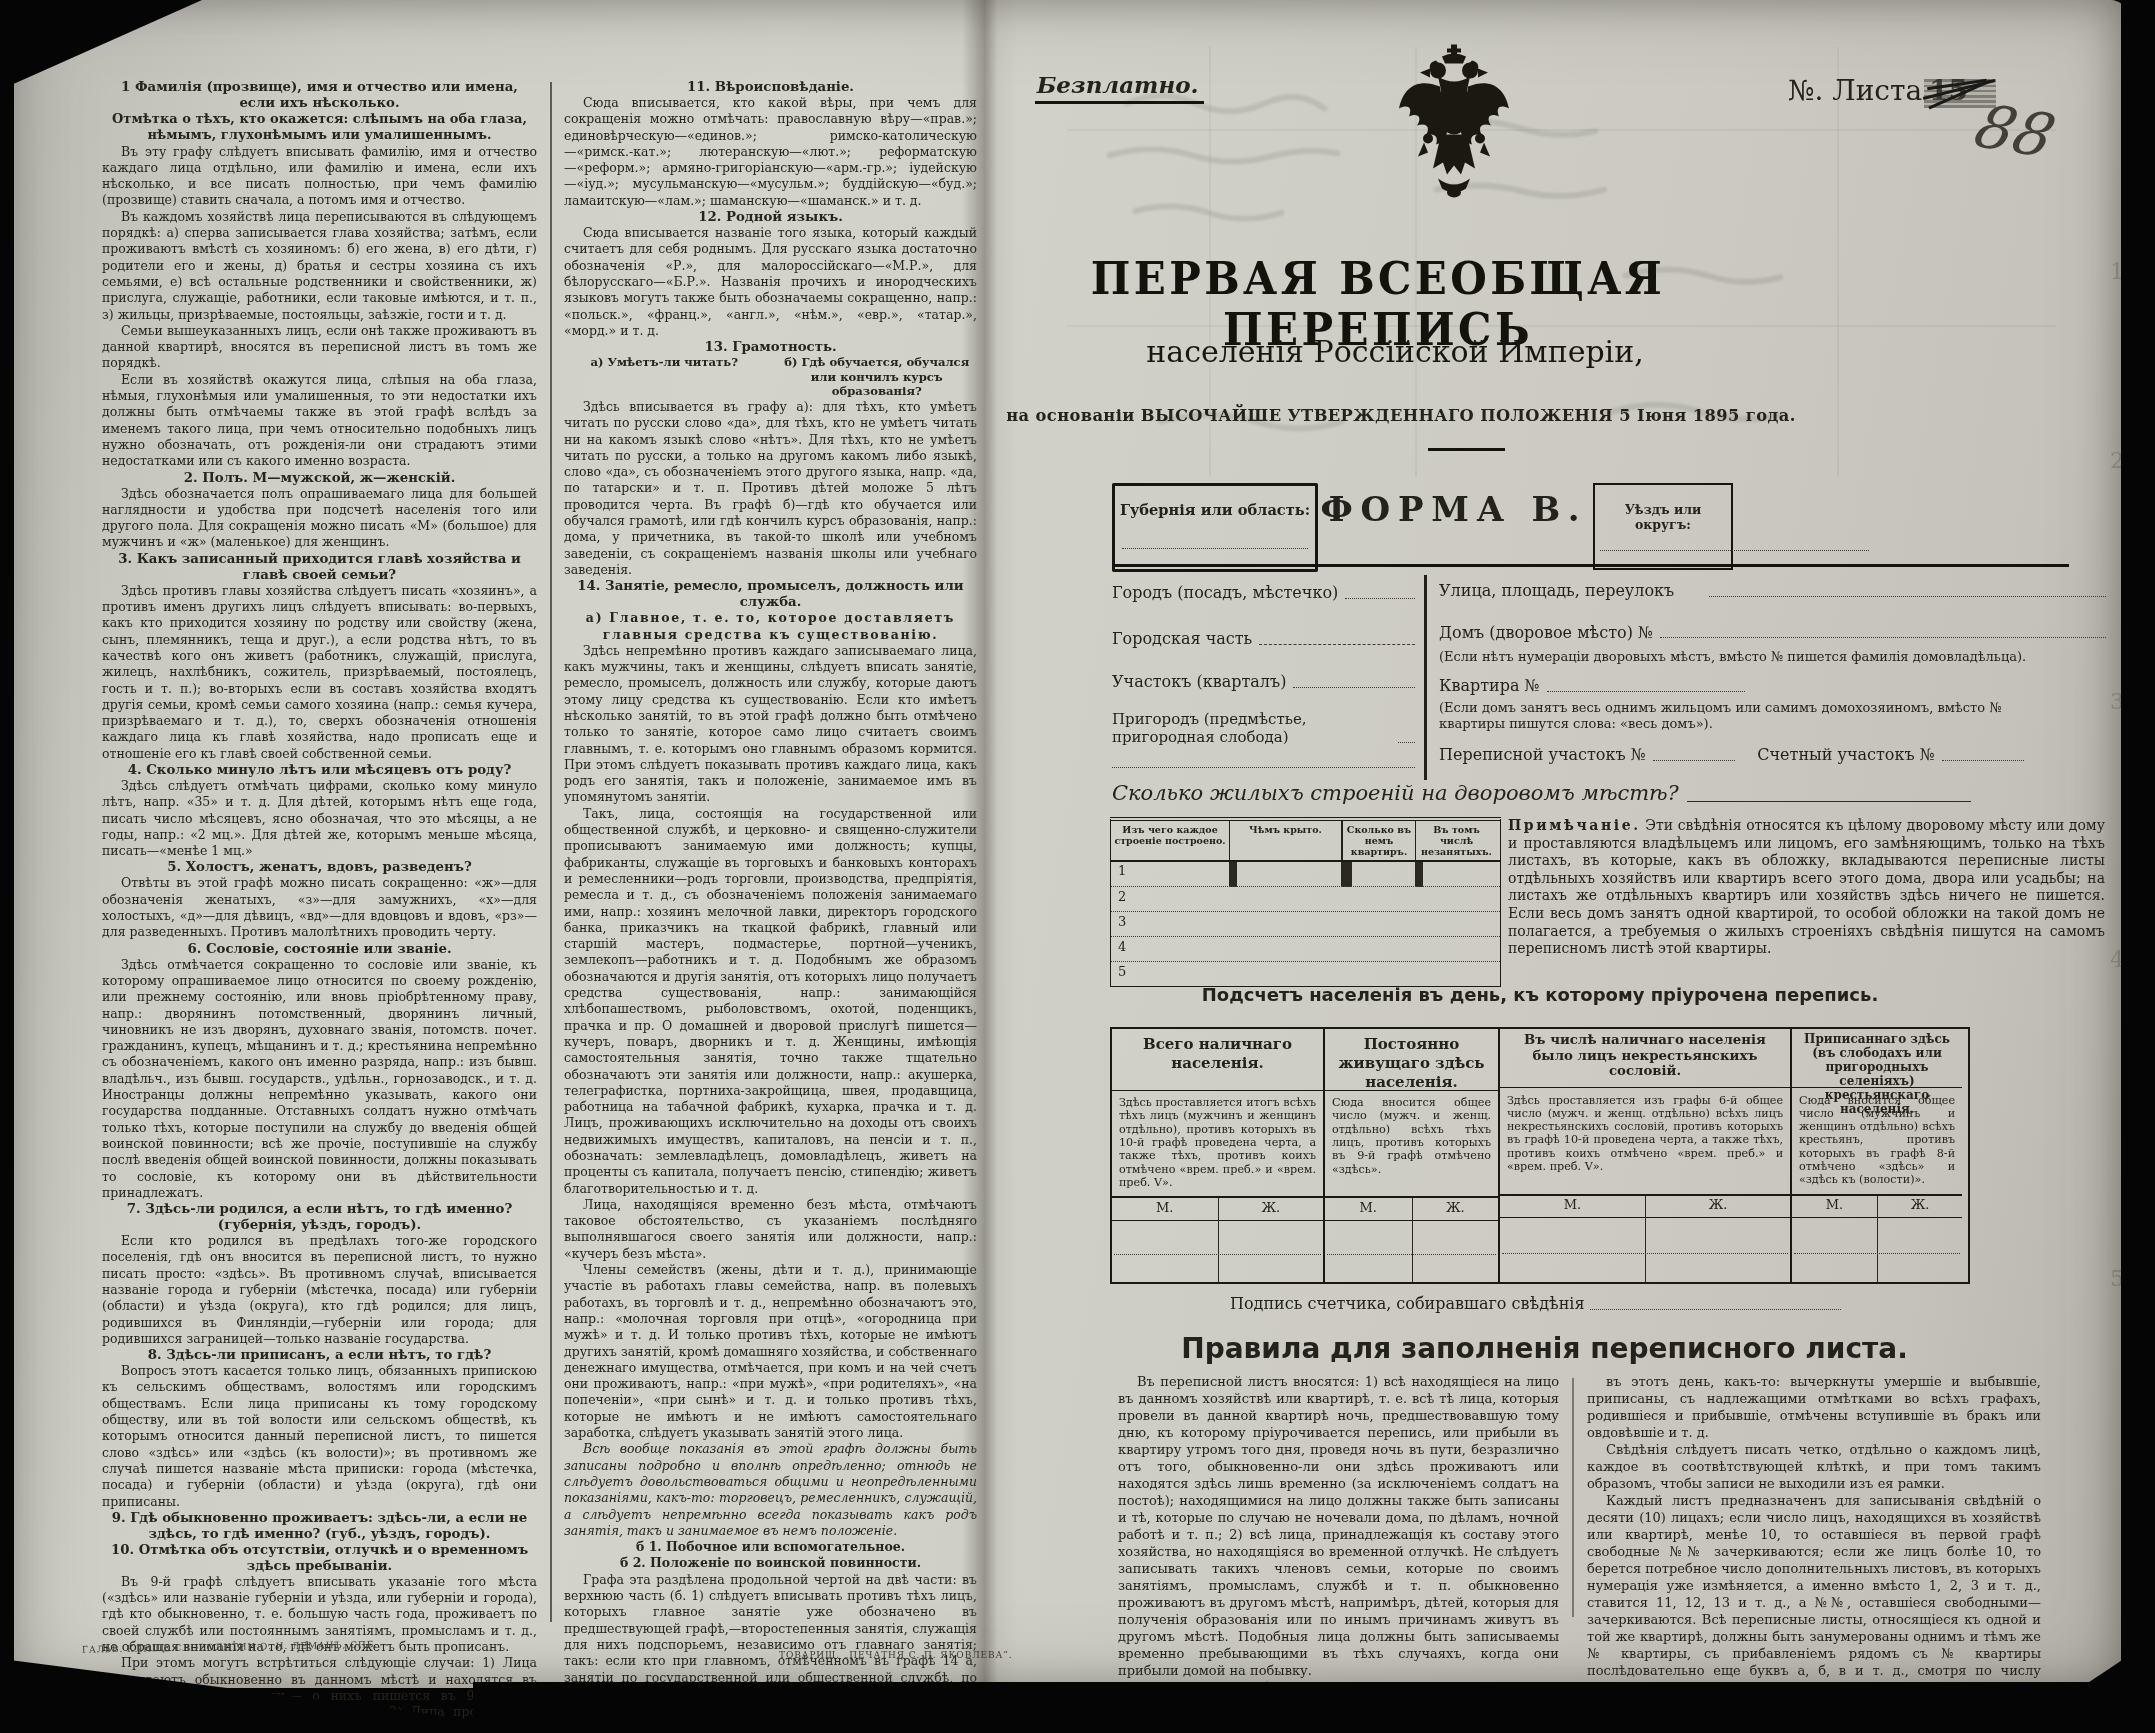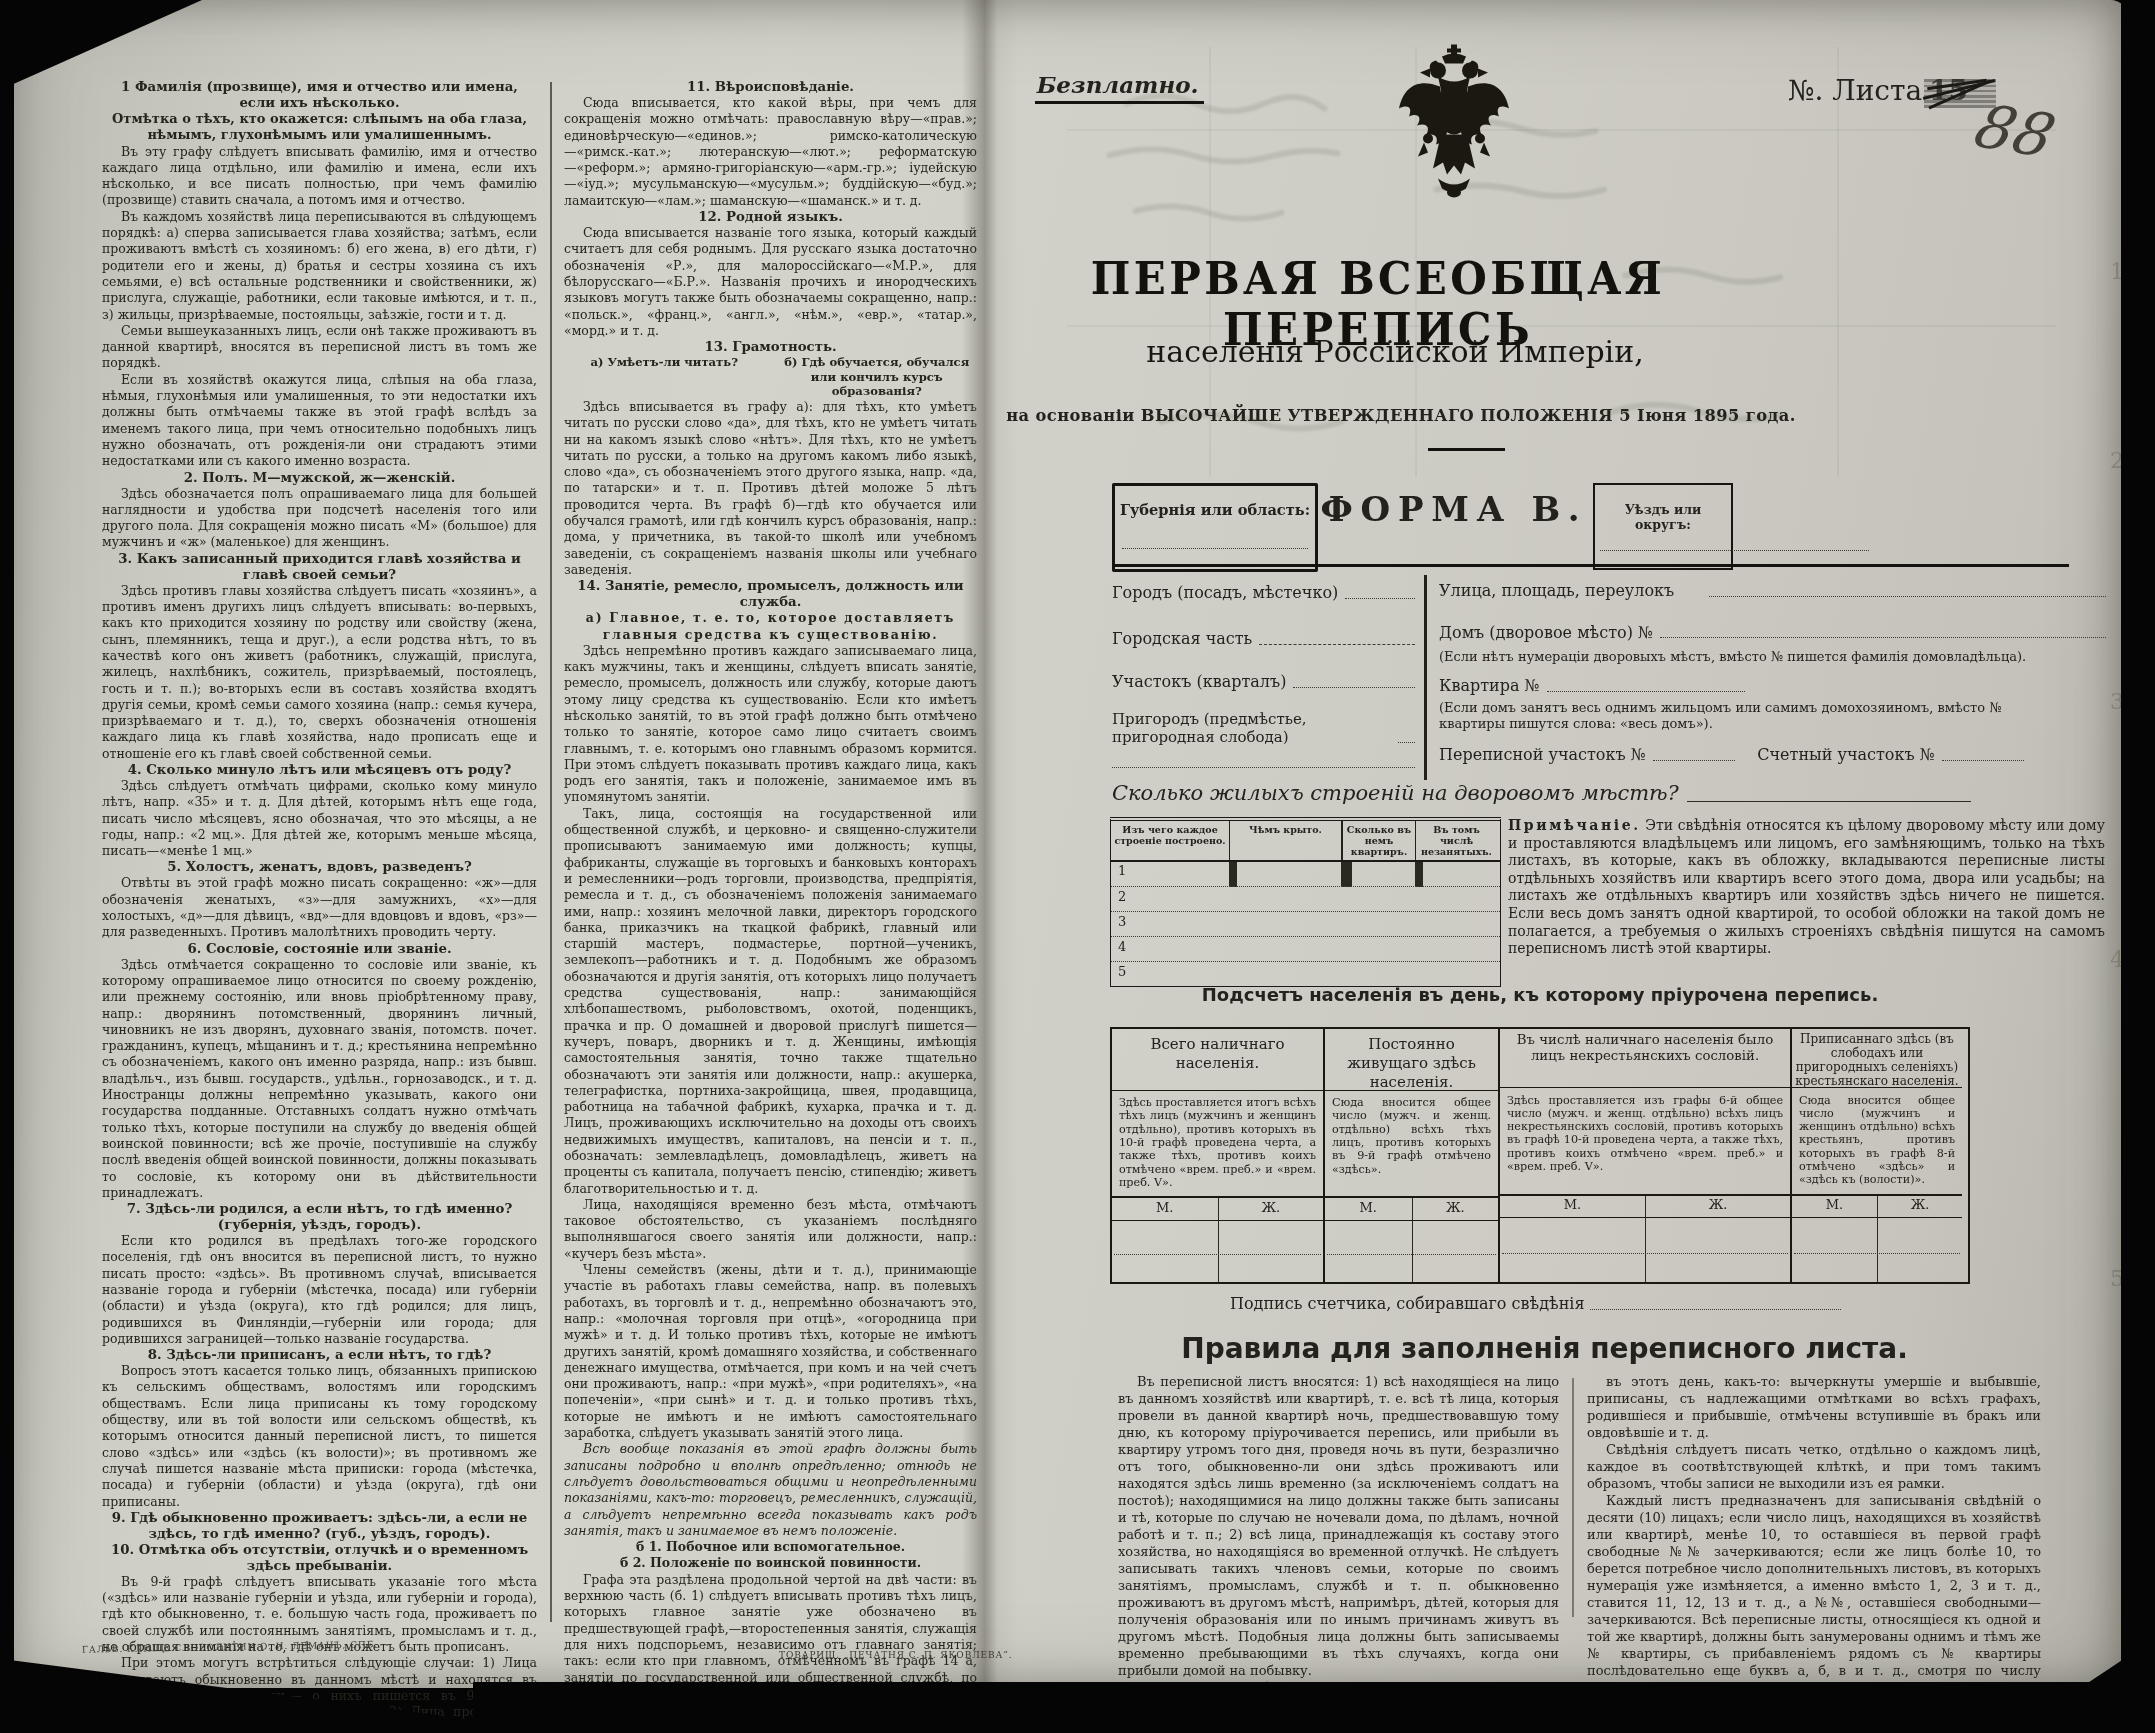--- a/index.html
+++ b/index.html
@@ -73,21 +73,21 @@
   
   .bnote{position:absolute;left:1508px;top:817px;width:597px;font-size:14px;line-height:17.6px;text-align:justify;}
   .bnote .lead{font-weight:bold;letter-spacing:2.6px;}
   .popheading{position:absolute;left:1110px;width:860px;top:984px;text-align:center;
         font-family:"DejaVu Sans","Liberation Sans",sans-serif;font-weight:bold;font-size:18px;}
   
   .ptable{position:absolute;left:1110px;top:1027px;width:856px;height:253px;border:2.6px solid #1b1812;display:grid;
         grid-template-columns:211px 175px 292px 172px;background:rgba(255,255,255,.04);}
   .pgroup{border-left:2.6px solid #1b1812;display:flex;flex-direction:column;}
   .pgroup:first-child{border-left:none;}
-  .ptitle{height:55px;font-weight:normal;text-align:center;padding:6px 3px 0;border-bottom:1.7px solid #1b1812;}
+  .ptitle{height:55px;font-weight:bold;text-align:center;padding:6px 3px 0;border-bottom:1.7px solid #1b1812;}
   .pt-lg{font-size:15px;line-height:19px;}
   .pt-sm{font-size:13.3px;line-height:15.5px;padding-top:3.4px;}
   .pdesc{height:100px;font-size:11.2px;line-height:13.3px;text-align:justify;padding:5.2px 6.9px 0;border-bottom:2.6px double #1b1812;}
   .pmj{height:21.5px;display:grid;grid-template-columns:1fr 1fr;border-bottom:1.7px solid #1b1812;}
   .pmj div{text-align:center;font-size:13px;padding-top:1.7px;border-left:0.9px solid #2b2822;}
   .pmj div:first-child{border-left:none;}
   .pdata{flex:1;position:relative;}
   .pdata .mid{position:absolute;left:50%;top:0;bottom:0;width:0.9px;background:#2b2822;}
   .pdata .dot{position:absolute;left:1.7px;right:1.7px;top:55%;border-bottom:1.7px dotted #3e3b33;}
   .signature{position:absolute;left:1118px;top:1294px;width:723px;display:flex;align-items:flex-end;font-size:16px;white-space:nowrap;}

